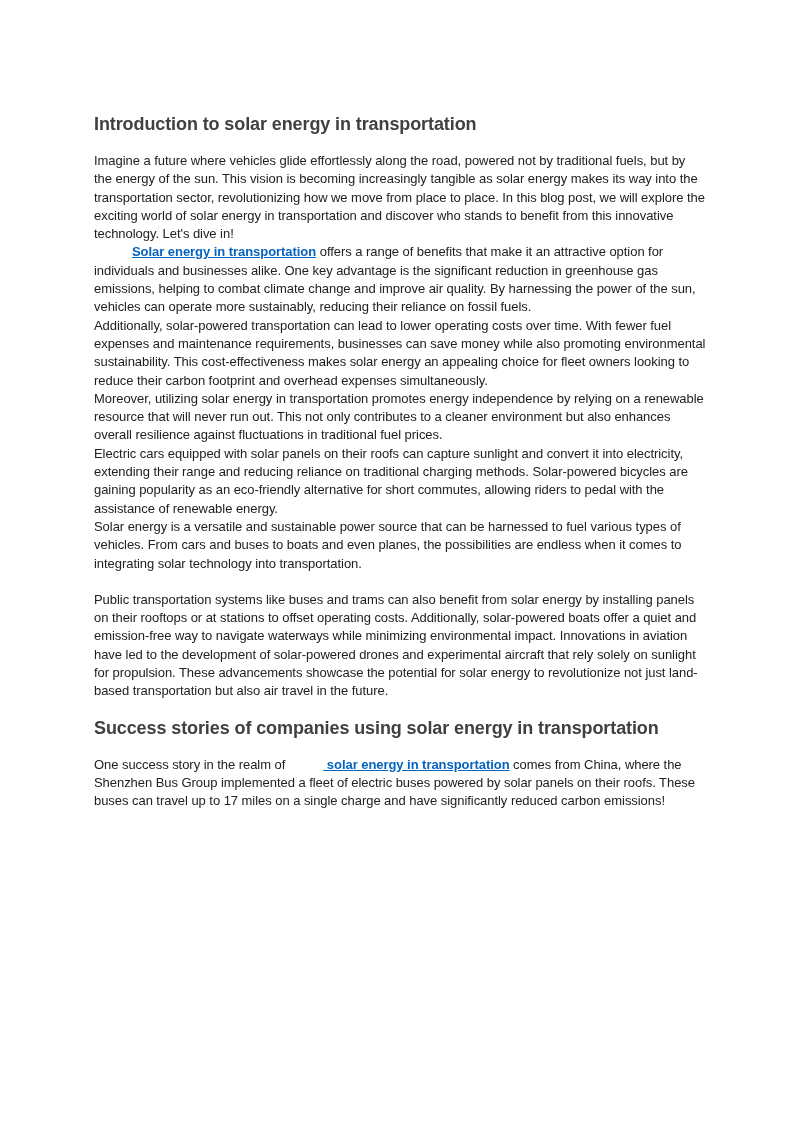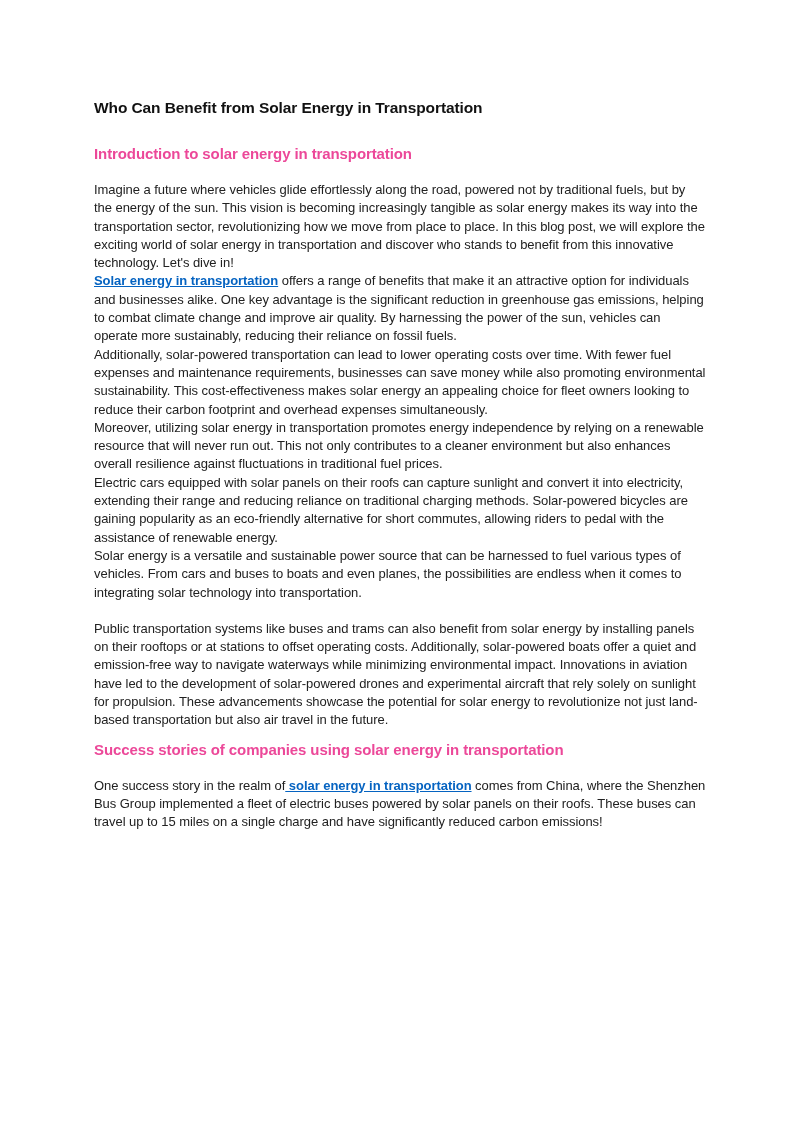--- a/index.html
+++ b/index.html
@@ -23,50 +23,50 @@
   }
   .doc-title {
     font-size: 15.5px;
     line-height: 21px;
     font-weight: 700;
     color: #111111;
     letter-spacing: -0.1px;
     margin: 0 0 26px 0;
   }
   .section-heading {
-    font-size: 15px;
+    font-size: 18px;
     line-height: 19px;
     font-weight: 700;
-    color: #ec4899;
+    color: #404040;
     letter-spacing: -0.1px;
-    margin: 10px 0 18px 0;
+    margin: 18px 0 18px 0;
   }
   .body-para {
     font-size: 13px;
     line-height: 18.3px;
     letter-spacing: -0.05px;
     margin: 0;
     color: #212121;
   }
   .para-gap {
     margin-top: 18px;
   }
   a.doc-link {
     color: #0563c1;
     font-weight: 700;
     text-decoration: underline;
     cursor: pointer;
+    margin-left: 38px;
   }
 </style>
 </head>
 <body>
 
 <div class="page">
 
-  <h1 class="doc-title">Who Can Benefit from Solar Energy in Transportation</h1>
 
   <h2 class="section-heading">Introduction to solar energy in transportation</h2>
 
   <p class="body-para"><span>Imagine a future where vehicles glide effortlessly along the road, powered not by traditional fuels, but by the energy of the sun. This vision is becoming increasingly tangible as solar energy makes its way into the transportation sector, revolutionizing how we move from place to place. In this blog post, we will explore the exciting world of solar energy in transportation and discover who stands to benefit from this innovative technology. Let's dive in!</span></p>
 
 
   <p class="body-para"><a class="doc-link">Solar energy in transportation</a><span> offers a range of benefits that make it an attractive option for individuals and businesses alike. One key advantage is the significant reduction in greenhouse gas emissions, helping to combat climate change and improve air quality. By harnessing the power of the sun, vehicles can operate more sustainably, reducing their reliance on fossil fuels.</span></p>
 
   <p class="body-para"><span>Additionally, solar-powered transportation can lead to lower operating costs over time. With fewer fuel expenses and maintenance requirements, businesses can save money while also promoting environmental sustainability. This cost-effectiveness makes solar energy an appealing choice for fleet owners looking to reduce their carbon footprint and overhead expenses simultaneously.</span></p>
 
@@ -74,15 +74,15 @@
 
 
   <p class="body-para"><span>Electric cars equipped with solar panels on their roofs can capture sunlight and convert it into electricity, extending their range and reducing reliance on traditional charging methods. Solar-powered bicycles are gaining popularity as an eco-friendly alternative for short commutes, allowing riders to pedal with the assistance of renewable energy.</span></p>
 
   <p class="body-para"><span>Solar energy is a versatile and sustainable power source that can be harnessed to fuel various types of vehicles. From cars and buses to boats and even planes, the possibilities are endless when it comes to integrating solar technology into transportation.</span></p>
 
   <p class="body-para para-gap"><span>Public transportation systems like buses and trams can also benefit from solar energy by installing panels on their rooftops or at stations to offset operating costs. Additionally, solar-powered boats offer a quiet and emission-free way to navigate waterways while minimizing environmental impact. Innovations in aviation have led to the development of solar-powered drones and experimental aircraft that rely solely on sunlight for propulsion. These advancements showcase the potential for solar energy to revolutionize not just land-based transportation but also air travel in the future.</span></p>
 
   <h2 class="section-heading">Success stories of companies using solar energy in transportation</h2>
 
-  <p class="body-para"><span>One success story in the realm of</span><a class="doc-link"> solar energy in transportation</a><span> comes from China, where the Shenzhen Bus Group implemented a fleet of electric buses powered by solar panels on their roofs. These buses can travel up to 15 miles on a single charge and have significantly reduced carbon emissions!</span></p>
+  <p class="body-para"><span>One success story in the realm of</span><a class="doc-link"> solar energy in transportation</a><span> comes from China, where the Shenzhen Bus Group implemented a fleet of electric buses powered by solar panels on their roofs. These buses can travel up to 17 miles on a single charge and have significantly reduced carbon emissions!</span></p>
 
 </div>
 
 </body></html>

